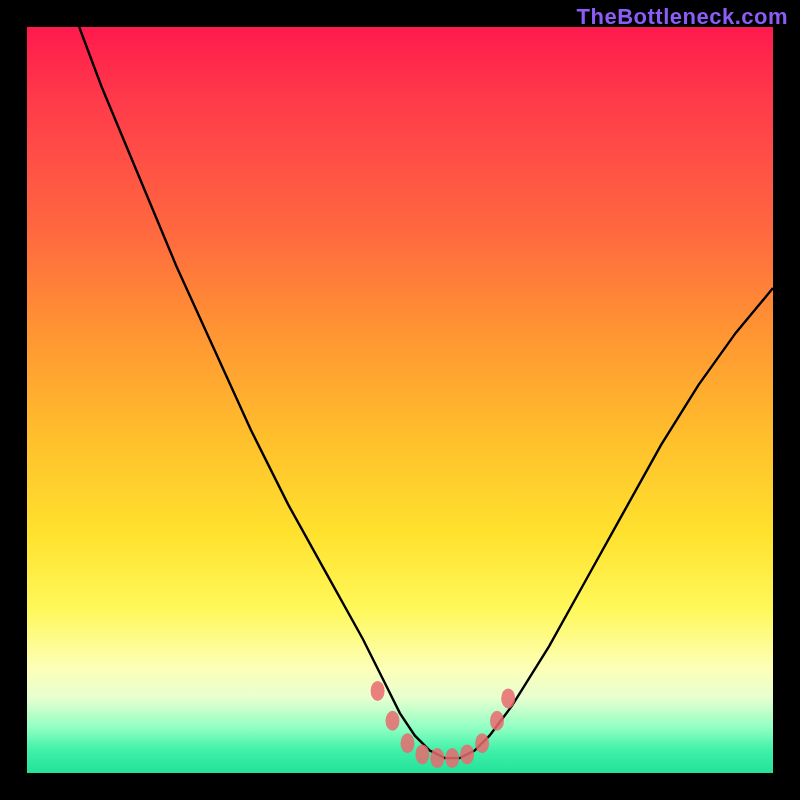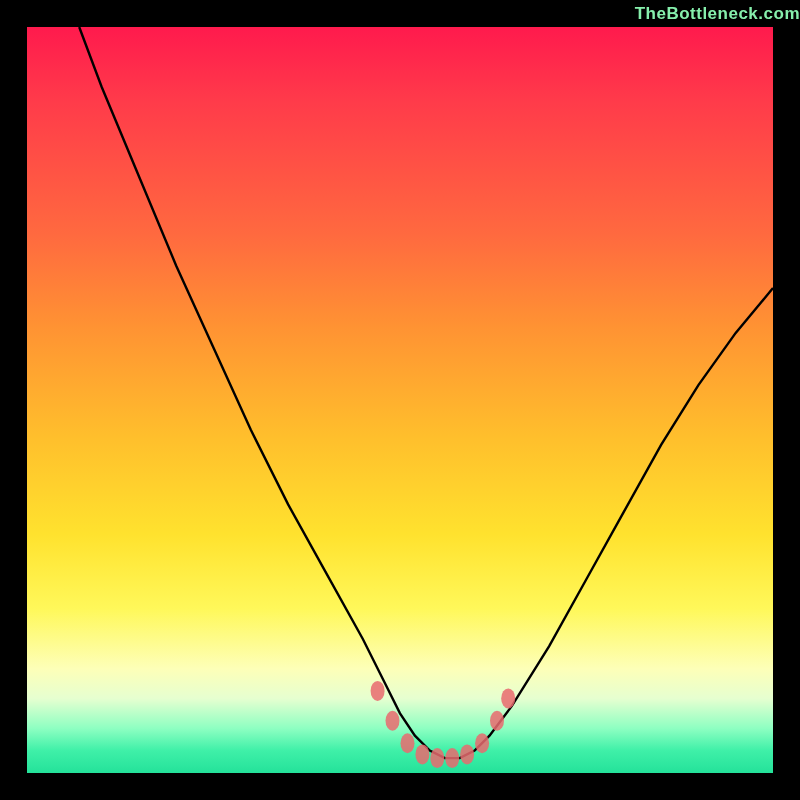--- a/index.html
+++ b/index.html
@@ -13,23 +13,23 @@
   }
   .frame {
     position: relative;
     width: 800px;
     height: 800px;
     background: #000;
   }
   .watermark {
     position: absolute;
     top: 4px;
-    right: 0;
-    color: #86efac;
-    font-size: 17px;
+    right: 12px;
+    color: #8b5cf6;
+    font-size: 22px;
     font-weight: bold;
     letter-spacing: 0.5px;
     user-select: none;
   }
   .plot-area {
     position: absolute;
     left: 27px;
     top: 27px;
     width: 746px;
     height: 746px;

